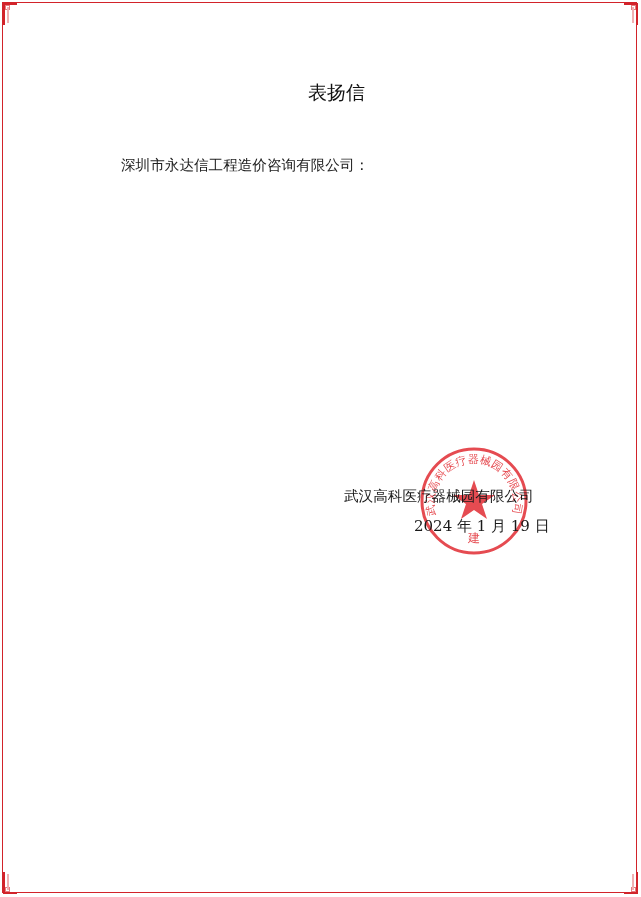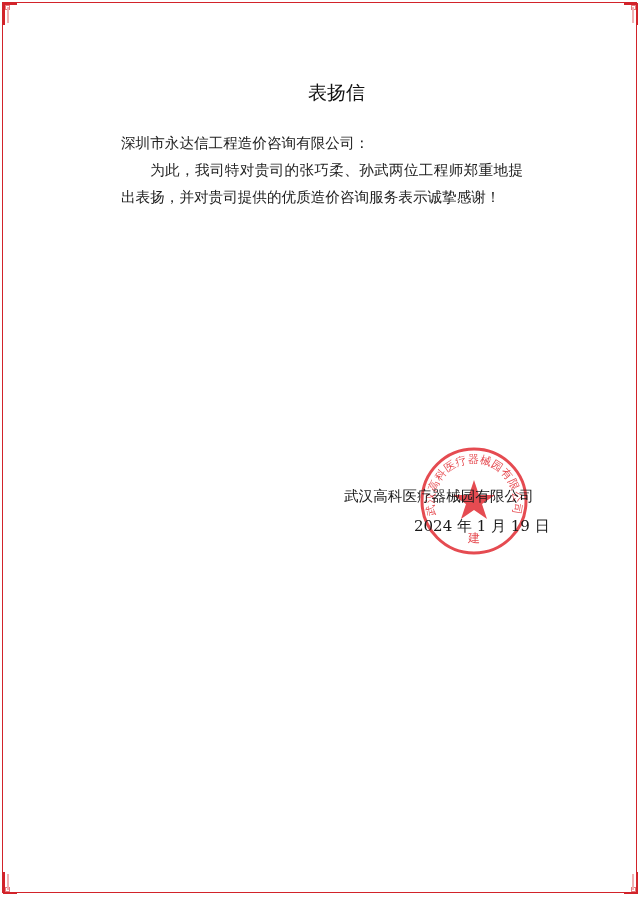--- a/index.html
+++ b/index.html
@@ -23,21 +23,21 @@
   .corner .a2 { left: 0; top: 0; width: 2px; height: 22px; background: #d2232a; border: none; }
   .corner .a3 { left: 2px; top: 2px; width: 3px; height: 3px; border: 1px solid #e57b7f; background: transparent; }
   .corner .a4 { left: 4px; top: 4px; width: 2px; height: 16px; background: #f0b0b2; border: none; }
 
   .title {
     position: absolute; left: 16px; width: 641px; top: 80px; text-align: center;
     font-family: "DejaVu Sans", "Liberation Sans", sans-serif;
     font-size: 19px; letter-spacing: 0px; color: #111;
   }
   .body-text {
-    position: absolute; left: 121px; top: 130px; width: 402px;
+    position: absolute; left: 121px; top: 152px; width: 402px;
     font-size: 14.6px; line-height: 26.8px; color: #222;
   }
   .body-text p { margin: 0; text-align: justify; }
   .body-text p.indent { text-indent: 2em; }
   .sig-company { position: absolute; left: 344px; top: 487px; white-space: nowrap; font-size: 14.6px; }
   .sig-date { position: absolute; left: 414px; top: 517px; white-space: nowrap; font-size: 15px; }
 
   .stamp {
     position: absolute; left: 419px; top: 446px; width: 110px; height: 110px;
     opacity: 0.82;
@@ -71,21 +71,20 @@
   <div class="a a1"></div>
     <div class="a a2"></div>
     <div class="a a3"></div>
     <div class="a a4"></div>
 </div>
 
 <div class="title">表扬信</div>
 
 <div class="body-text">
   <p>深圳市永达信工程造价咨询有限公司：</p>
-  <p class="indent">为此，我司特对贵司的张巧柔、孙武两位工程师郑重地提出表扬，并对贵司提供的优质造价咨询服务表示诚挚感谢！</p>
 </div>
 
 <div class="stamp">
   <svg viewBox="0 0 110 110">
     <defs>
       <path id="ringPath" d="M 18 72 A 40 40 0 1 1 92 72"></path>
     </defs>
     <circle cx="55" cy="55" r="52" fill="none" stroke="#e0242b" stroke-width="3"></circle>
     <text font-size="11" fill="#e0242b" font-family="DejaVu Sans, sans-serif" letter-spacing="0.5">
       <textPath href="#ringPath" startOffset="2%">武汉高科医疗器械园有限公司</textPath>

